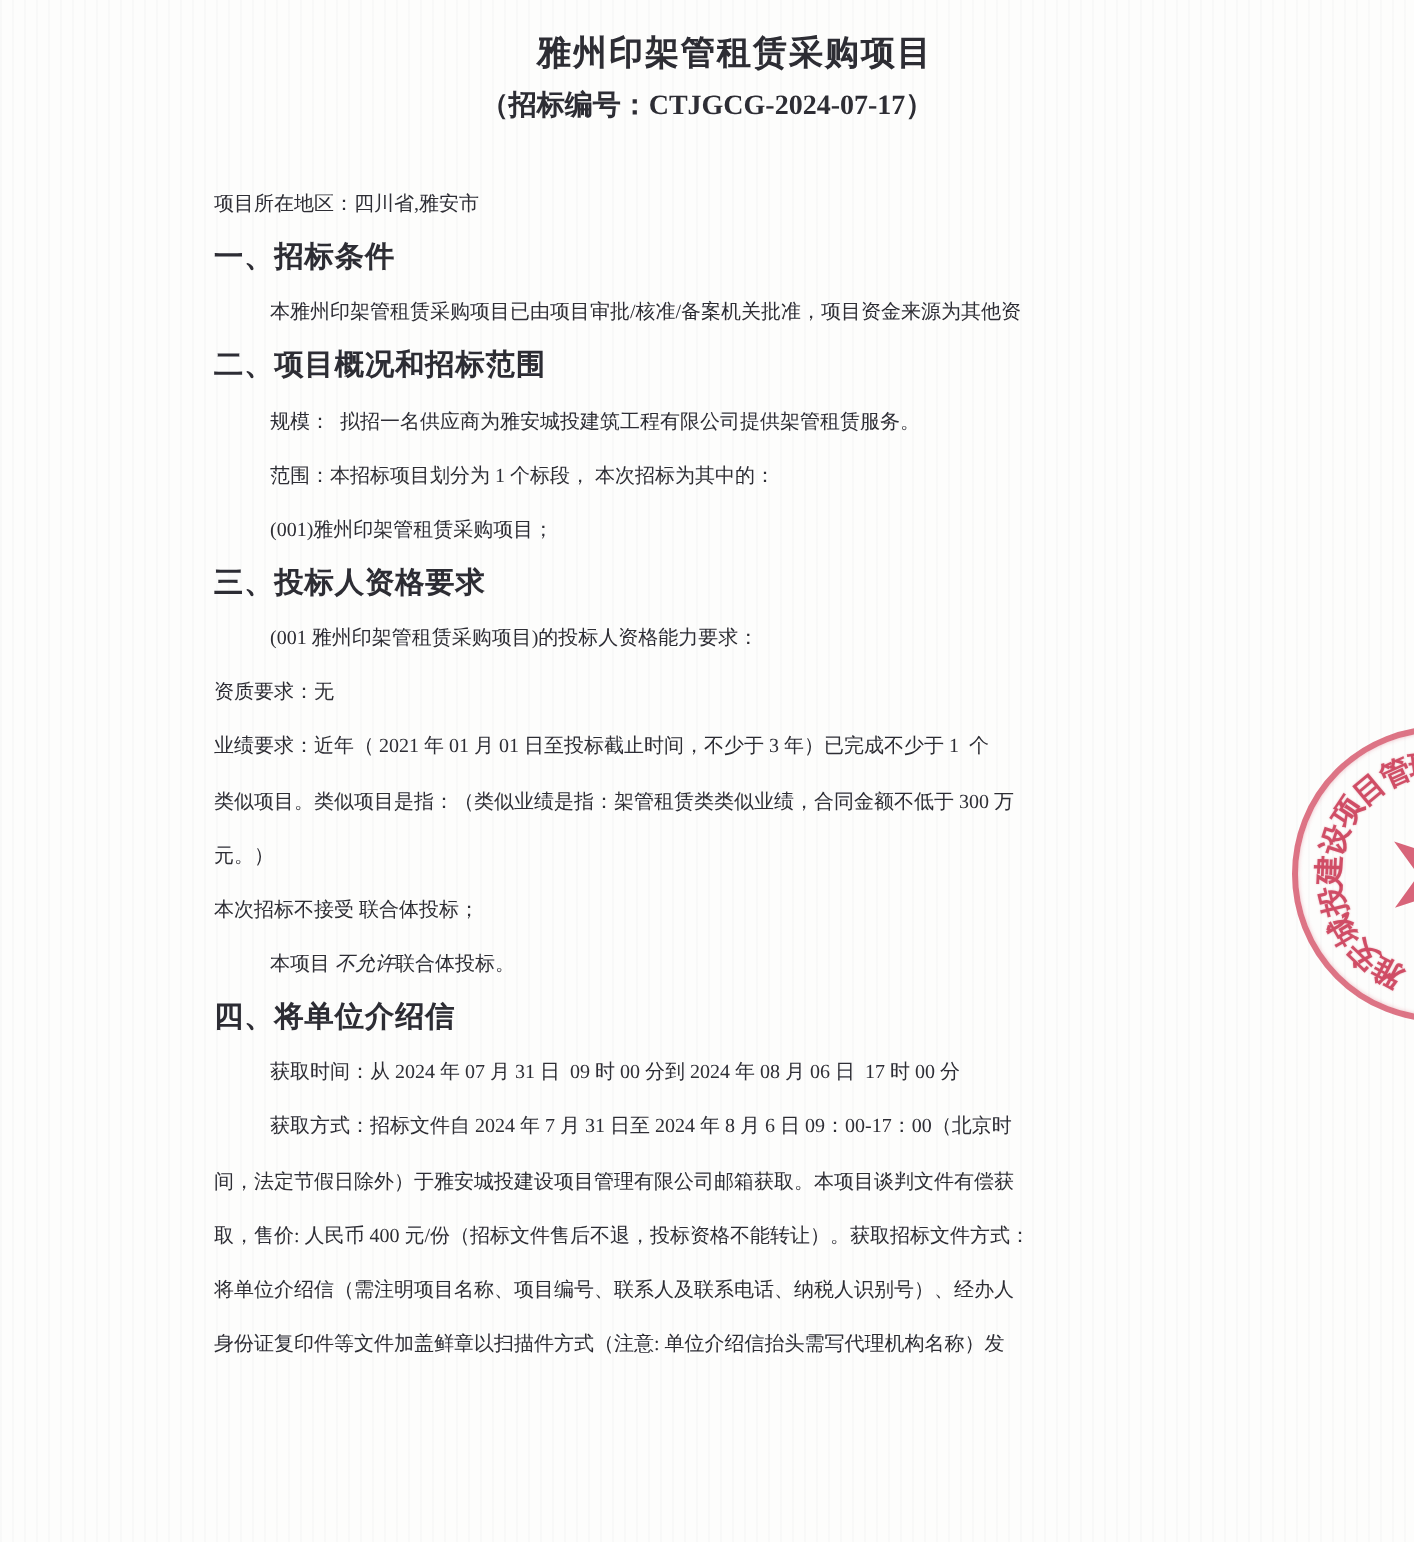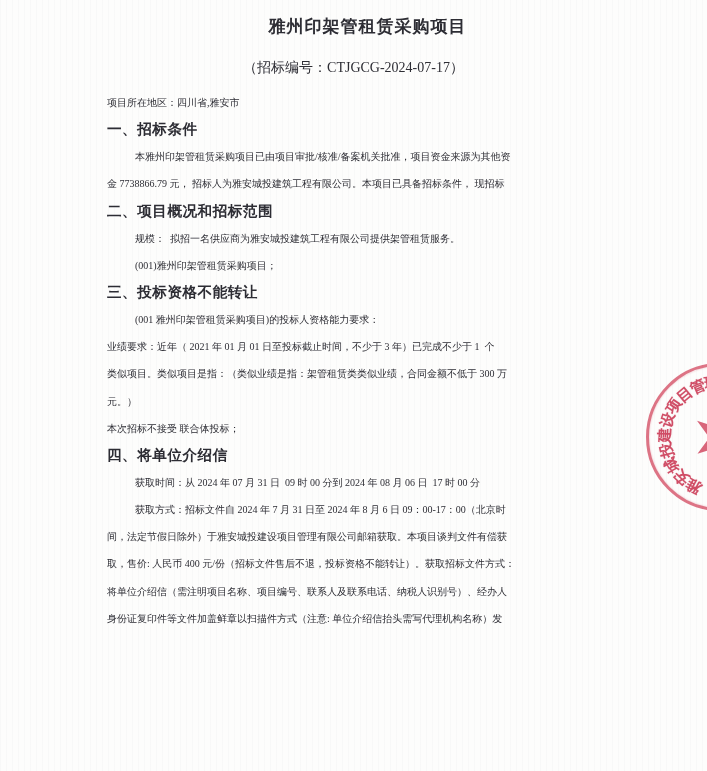--- a/index.html
+++ b/index.html
@@ -21,24 +21,24 @@
   .doc-title {
     padding-top: 17px;
     text-align: center;
     font-size: 17px;
     font-weight: bold;
     letter-spacing: 1px;
     line-height: 20px;
     padding-left: 28px;
   }
   .doc-subtitle {
-    margin-top: 22px;
+    margin-top: 8px;
     text-align: center;
     font-size: 14px;
-    font-weight: normal;
+    font-weight: bold;
     line-height: 18px;
   }
   .doc-body {
     position: absolute;
     left: 107px;
     top: 89px;
     width: 512px;
   }
   .line {
     height: 27.15px;
@@ -99,30 +99,32 @@
 <div class="page">
 
   <div class="doc-title">雅州印架管租赁采购项目</div>
 
   <div class="doc-subtitle">（招标编号：CTJGCG-2024-07-17）</div>
 
   <div class="doc-body">
       <div class="line body"><span>项目所在地区：四川省,雅安市</span></div>
       <div class="line heading"><span>一、招标条件</span></div>
       <div class="line body indent"><span>本雅州印架管租赁采购项目已由项目审批/核准/备案机关批准，项目资金来源为其他资</span></div>
-      <div class="line body"><span>金 7738866.79 元， 招标人为雅安城投建筑工程有限公司。本项目已具备招标条件， 现招标</span></div>
       <div class="line heading"><span>二、项目概况和招标范围</span></div>
       <div class="line body indent"><span>规模：  拟招一名供应商为雅安城投建筑工程有限公司提供架管租赁服务。</span></div>
+      <div class="line body indent"><span>范围：本招标项目划分为 1 个标段， 本次招标为其中的：</span></div>
       <div class="line body indent"><span>(001)雅州印架管租赁采购项目；</span></div>
-      <div class="line heading"><span>三、投标资格不能转让</span></div>
+      <div class="line heading"><span>三、投标人资格要求</span></div>
       <div class="line body indent"><span>(001 雅州印架管租赁采购项目)的投标人资格能力要求：</span></div>
+      <div class="line body"><span>资质要求：无</span></div>
       <div class="line body"><span>业绩要求：近年（ 2021 年 01 月 01 日至投标截止时间，不少于 3 年）已完成不少于 1  个</span></div>
       <div class="line body"><span>类似项目。类似项目是指：（类似业绩是指：架管租赁类类似业绩，合同金额不低于 300 万</span></div>
       <div class="line body"><span>元。）</span></div>
       <div class="line body"><span>本次招标不接受 联合体投标；</span></div>
+      <div class="line body indent"><span>本项目 </span><span class="italic">不允许</span><span>联合体投标。</span></div>
       <div class="line heading"><span>四、将单位介绍信</span></div>
       <div class="line body indent"><span>获取时间：从 2024 年 07 月 31 日  09 时 00 分到 2024 年 08 月 06 日  17 时 00 分</span></div>
       <div class="line body indent"><span>获取方式：招标文件自 2024 年 7 月 31 日至 2024 年 8 月 6 日 09：00-17：00（北京时</span></div>
       <div class="line body"><span>间，法定节假日除外）于雅安城投建设项目管理有限公司邮箱获取。本项目谈判文件有偿获</span></div>
       <div class="line body"><span>取，售价: 人民币 400 元/份（招标文件售后不退，投标资格不能转让）。获取招标文件方式：</span></div>
       <div class="line body"><span>将单位介绍信（需注明项目名称、项目编号、联系人及联系电话、纳税人识别号）、经办人</span></div>
       <div class="line body"><span>身份证复印件等文件加盖鲜章以扫描件方式（注意: 单位介绍信抬头需写代理机构名称）发</span></div>
       <div class="line body"></div>
     </div>
 

